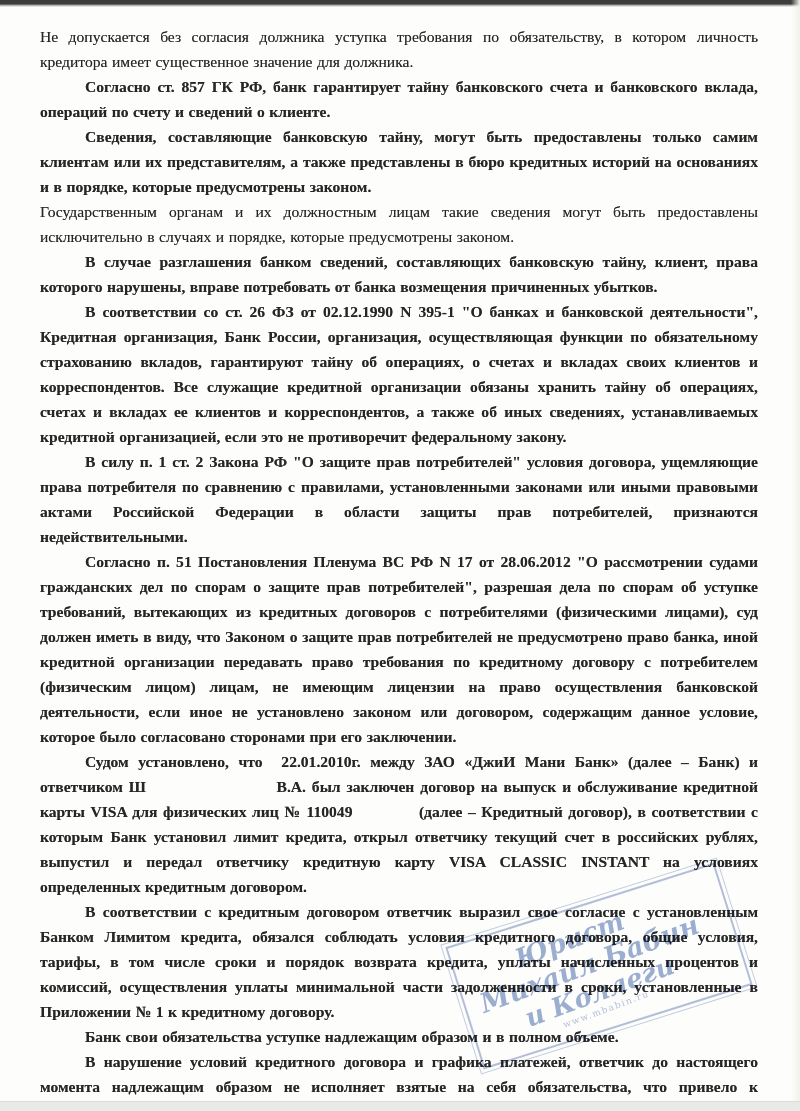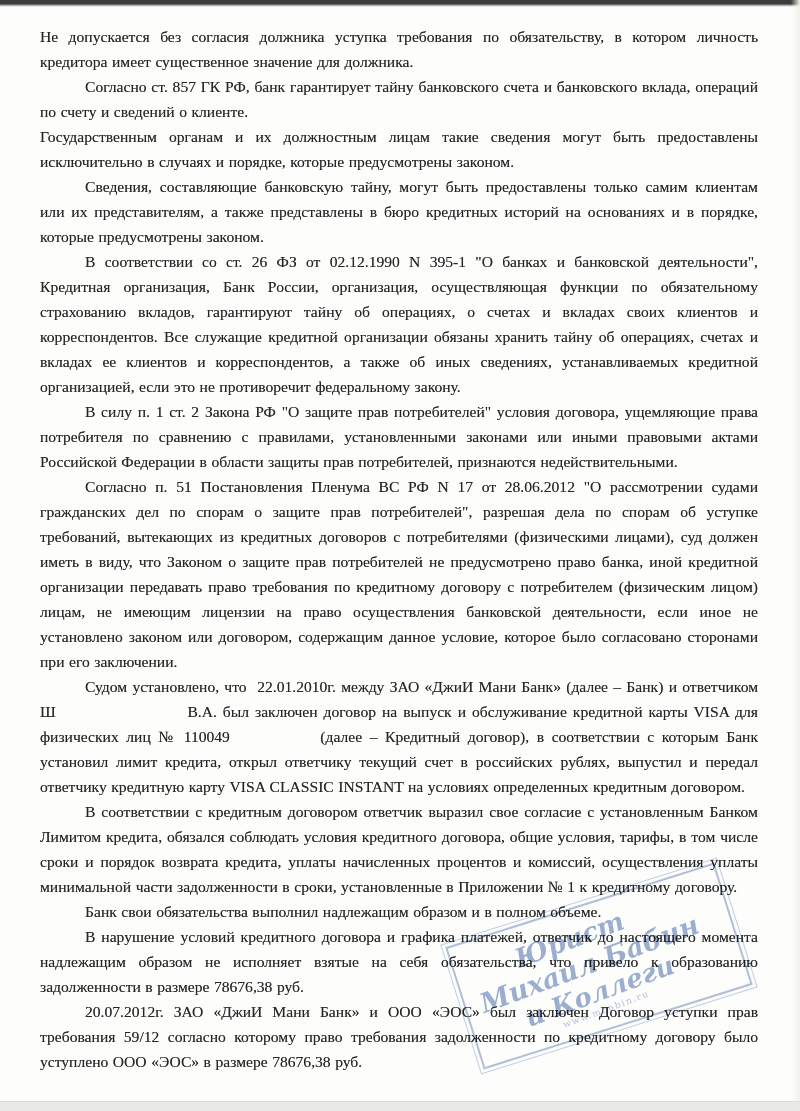--- a/index.html
+++ b/index.html
@@ -43,20 +43,21 @@
     line-height: 25px;
     text-shadow: 0 0 0.5px rgba(45,45,45,0.55);
     word-spacing: 0.04em;
   }
   .para {
     margin: 0;
     text-align: justify;
   }
   .para.indent {
     text-indent: 45px;
+    font-weight: bold;
   }
   
   .stamp {
     position: absolute;
     left: 458px;
     top: 902px;
     width: 282px;
     height: 128px;
     transform: rotate(-17.5deg);
     mix-blend-mode: multiply;
@@ -96,28 +97,29 @@
   }
 </style>
 </head>
 <body>
 
 <div class="scan-top-edge"></div>
 
 <div class="document-text">
     <p class="para">Не допускается без согласия должника уступка требования по обязательству, в котором личность кредитора имеет существенное значение для должника.</p>
     <p class="para indent">Согласно ст. 857 ГК РФ, банк гарантирует тайну банковского счета и банковского вклада, операций по счету и сведений о клиенте.</p>
+    <p class="para indent">Сведения, составляющие банковскую тайну, могут быть предоставлены только самим клиентам или их представителям, а также представлены в бюро кредитных историй на основаниях и в порядке, которые предусмотрены законом.</p>
     <p class="para">Государственным органам и их должностным лицам такие сведения могут быть предоставлены исключительно в случаях и порядке, которые предусмотрены законом.</p>
-    <p class="para indent">Сведения, составляющие банковскую тайну, могут быть предоставлены только самим клиентам или их представителям, а также представлены в бюро кредитных историй на основаниях и в порядке, которые предусмотрены законом.</p>
+    <p class="para indent">В случае разглашения банком сведений, составляющих банковскую тайну, клиент, права которого нарушены, вправе потребовать от банка возмещения причиненных убытков.</p>
     <p class="para indent">В соответствии со ст. 26 ФЗ от 02.12.1990 N 395-1 "О банках и банковской деятельности", Кредитная организация, Банк России, организация, осуществляющая функции по обязательному страхованию вкладов, гарантируют тайну об операциях, о счетах и вкладах своих клиентов и корреспондентов. Все служащие кредитной организации обязаны хранить тайну об операциях, счетах и вкладах ее клиентов и корреспондентов, а также об иных сведениях, устанавливаемых кредитной организацией, если это не противоречит федеральному закону.</p>
     <p class="para indent">В силу п. 1 ст. 2 Закона РФ "О защите прав потребителей" условия договора, ущемляющие права потребителя по сравнению с правилами, установленными законами или иными правовыми актами Российской Федерации в области защиты прав потребителей, признаются недействительными.</p>
     <p class="para indent">Согласно п. 51 Постановления Пленума ВС РФ N 17 от 28.06.2012 "О рассмотрении судами гражданских дел по спорам о защите прав потребителей", разрешая дела по спорам об уступке требований, вытекающих из кредитных договоров с потребителями (физическими лицами), суд должен иметь в виду, что Законом о защите прав потребителей не предусмотрено право банка, иной кредитной организации передавать право требования по кредитному договору с потребителем (физическим лицом) лицам, не имеющим лицензии на право осуществления банковской деятельности, если иное не установлено законом или договором, содержащим данное условие, которое было согласовано сторонами при его заключении.</p>
     <p class="para indent">Судом установлено, что&nbsp; 22.01.2010г. между ЗАО «ДжиИ Мани Банк» (далее – Банк) и ответчиком Ш&nbsp;&nbsp;&nbsp;&nbsp;&nbsp;&nbsp;&nbsp;&nbsp;&nbsp;&nbsp;&nbsp;&nbsp;&nbsp;&nbsp;&nbsp;&nbsp;&nbsp;&nbsp;&nbsp;&nbsp;&nbsp;&nbsp;В.А. был заключен договор на выпуск и обслуживание кредитной карты VISA для физических лиц № 110049&nbsp;&nbsp;&nbsp;&nbsp;&nbsp;&nbsp;&nbsp;&nbsp;&nbsp;&nbsp;&nbsp;&nbsp;(далее – Кредитный договор), в соответствии с которым Банк установил лимит кредита, открыл ответчику текущий счет в российских рублях, выпустил и передал ответчику кредитную карту VISA CLASSIC INSTANT на условиях определенных кредитным договором.</p>
     <p class="para indent">В соответствии с кредитным договором ответчик выразил свое согласие с установленным Банком Лимитом кредита, обязался соблюдать условия кредитного договора, общие условия, тарифы, в том числе сроки и порядок возврата кредита, уплаты начисленных процентов и комиссий, осуществления уплаты минимальной части задолженности в сроки, установленные в Приложении № 1 к кредитному договору.</p>
-    <p class="para indent">Банк свои обязательства выполнил надлежащим образом и в полном объеме.</p>
+    <p class="para indent">Банк свои обязательства уступке надлежащим образом и в полном объеме.</p>
     <p class="para indent">В нарушение условий кредитного договора и графика платежей, ответчик до настоящего момента надлежащим образом не исполняет взятые на себя обязательства, что привело к образованию задолженности в размере 78676,38 руб.</p>
     <p class="para indent">20.07.2012г. ЗАО «ДжиИ Мани Банк» и ООО «ЭОС» был заключен Договор уступки прав требования 59/12 согласно которому право требования задолженности по кредитному договору было уступлено ООО «ЭОС» в размере 78676,38 руб.</p>
   </div>
 
 <div class="stamp">
   <div class="stamp-inner">
     <div class="stamp-text">
       <div class="stamp-l1">Юрист</div>
       <div class="stamp-l2">Михаил Бабин</div>
       <div class="stamp-l3">и Коллеги</div>

